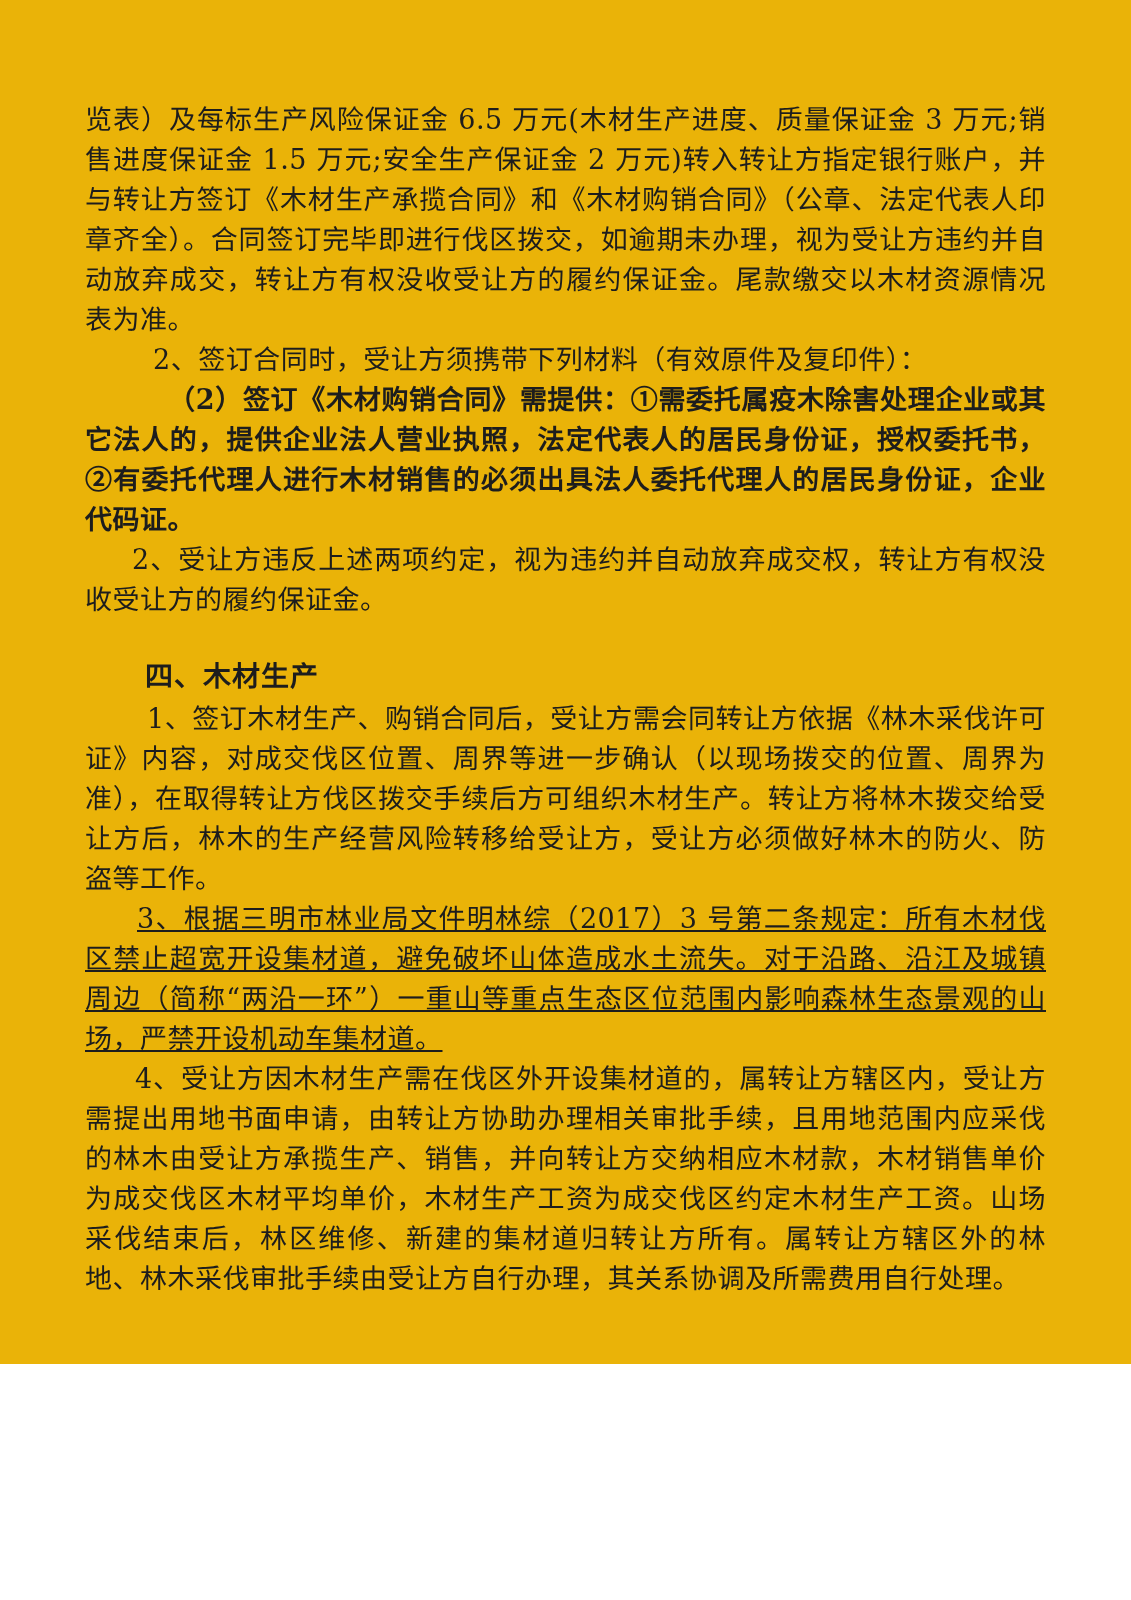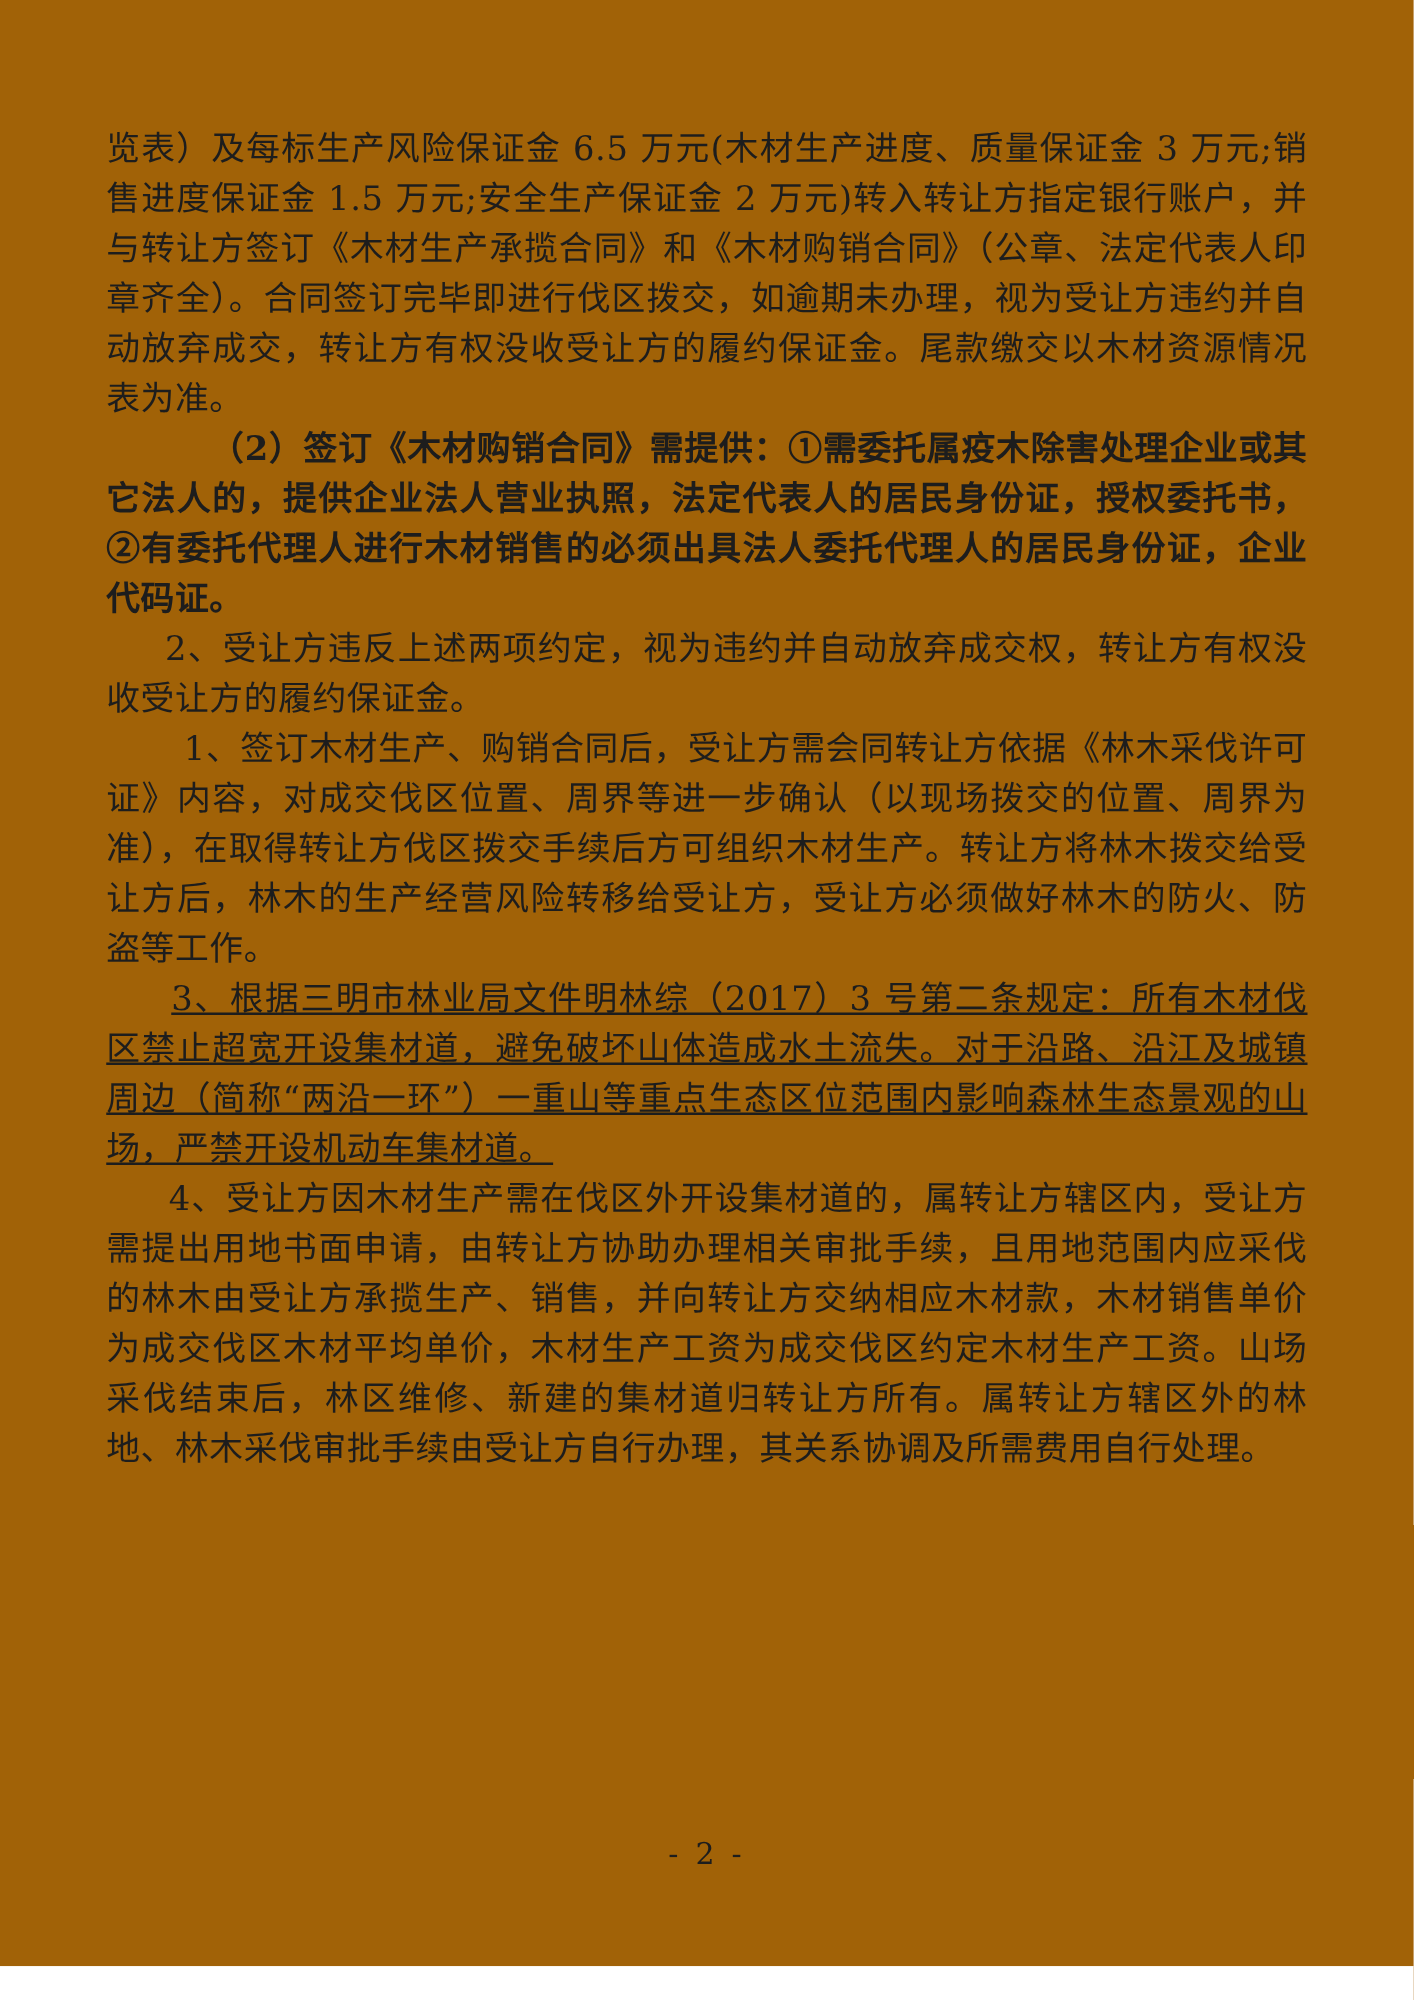--- a/index.html
+++ b/index.html
@@ -3,22 +3,22 @@
 <meta charset="utf-8">
 <style>
   html, body {
     margin: 0;
     padding: 0;
     background: #ffffff;
   }
   .page {
     position: relative;
     width: 1131px;
-    height: 1573px;
-    background: #a16207;
+    height: 1364px;
+    background: #eab308;
     overflow: hidden;
     font-family: "DejaVu Serif", "Liberation Serif", serif;
     color: #1d1d1d;
   }
   .content {
     position: absolute;
     left: 85px;
     top: 100px;
     width: 961px;
   }
@@ -59,26 +59,28 @@
   }
 </style>
 </head>
 <body>
 
 <div class="page">
   <main class="content">
 
     <p class="para ind-0">览表）及每标生产风险保证金 6.5 万元(木材生产进度、质量保证金 3 万元;销售进度保证金 1.5 万元;安全生产保证金 2 万元)转入转让方指定银行账户，并与转让方签订《木材生产承揽合同》和《木材购销合同》（公章、法定代表人印章齐全）。合同签订完毕即进行伐区拨交，如逾期未办理，视为受让方违约并自动放弃成交，转让方有权没收受让方的履约保证金。尾款缴交以木材资源情况表为准。</p>
 
+    <p class="para ind-68">2、签订合同时，受让方须携带下列材料（有效原件及复印件）：</p>
 
 
     <p class="para ind-83">（2）签订《木材购销合同》需提供：①需委托属疫木除害处理企业或其它法人的，提供企业法人营业执照，法定代表人的居民身份证，授权委托书，②有委托代理人进行木材销售的必须出具法人委托代理人的居民身份证，企业代码证。</p>
 
     <p class="para ind-47">2、受让方违反上述两项约定，视为违约并自动放弃成交权，转让方有权没收受让方的履约保证金。</p>
 
+    <h2 class="section-heading">四、木材生产</h2>
 
     <p class="para ind-62">1、签订木材生产、购销合同后，受让方需会同转让方依据《林木采伐许可证》内容，对成交伐区位置、周界等进一步确认（以现场拨交的位置、周界为准），在取得转让方伐区拨交手续后方可组织木材生产。转让方将林木拨交给受让方后，林木的生产经营风险转移给受让方，受让方必须做好林木的防火、防盗等工作。</p>
 
 
     <p class="para ind-52">3、根据三明市林业局文件明林综（2017）3 号第二条规定：所有木材伐区禁止超宽开设集材道，避免破坏山体造成水土流失。对于沿路、沿江及城镇周边（简称“两沿一环”）一重山等重点生态区位范围内影响森林生态景观的山场，严禁开设机动车集材道。</p>
 
     <p class="para ind-50">4、受让方因木材生产需在伐区外开设集材道的，属转让方辖区内，受让方需提出用地书面申请，由转让方协助办理相关审批手续，且用地范围内应采伐的林木由受让方承揽生产、销售，并向转让方交纳相应木材款，木材销售单价为成交伐区木材平均单价，木材生产工资为成交伐区约定木材生产工资。山场采伐结束后，林区维修、新建的集材道归转让方所有。属转让方辖区外的林地、林木采伐审批手续由受让方自行办理，其关系协调及所需费用自行处理。</p>
 
   </main>
 

